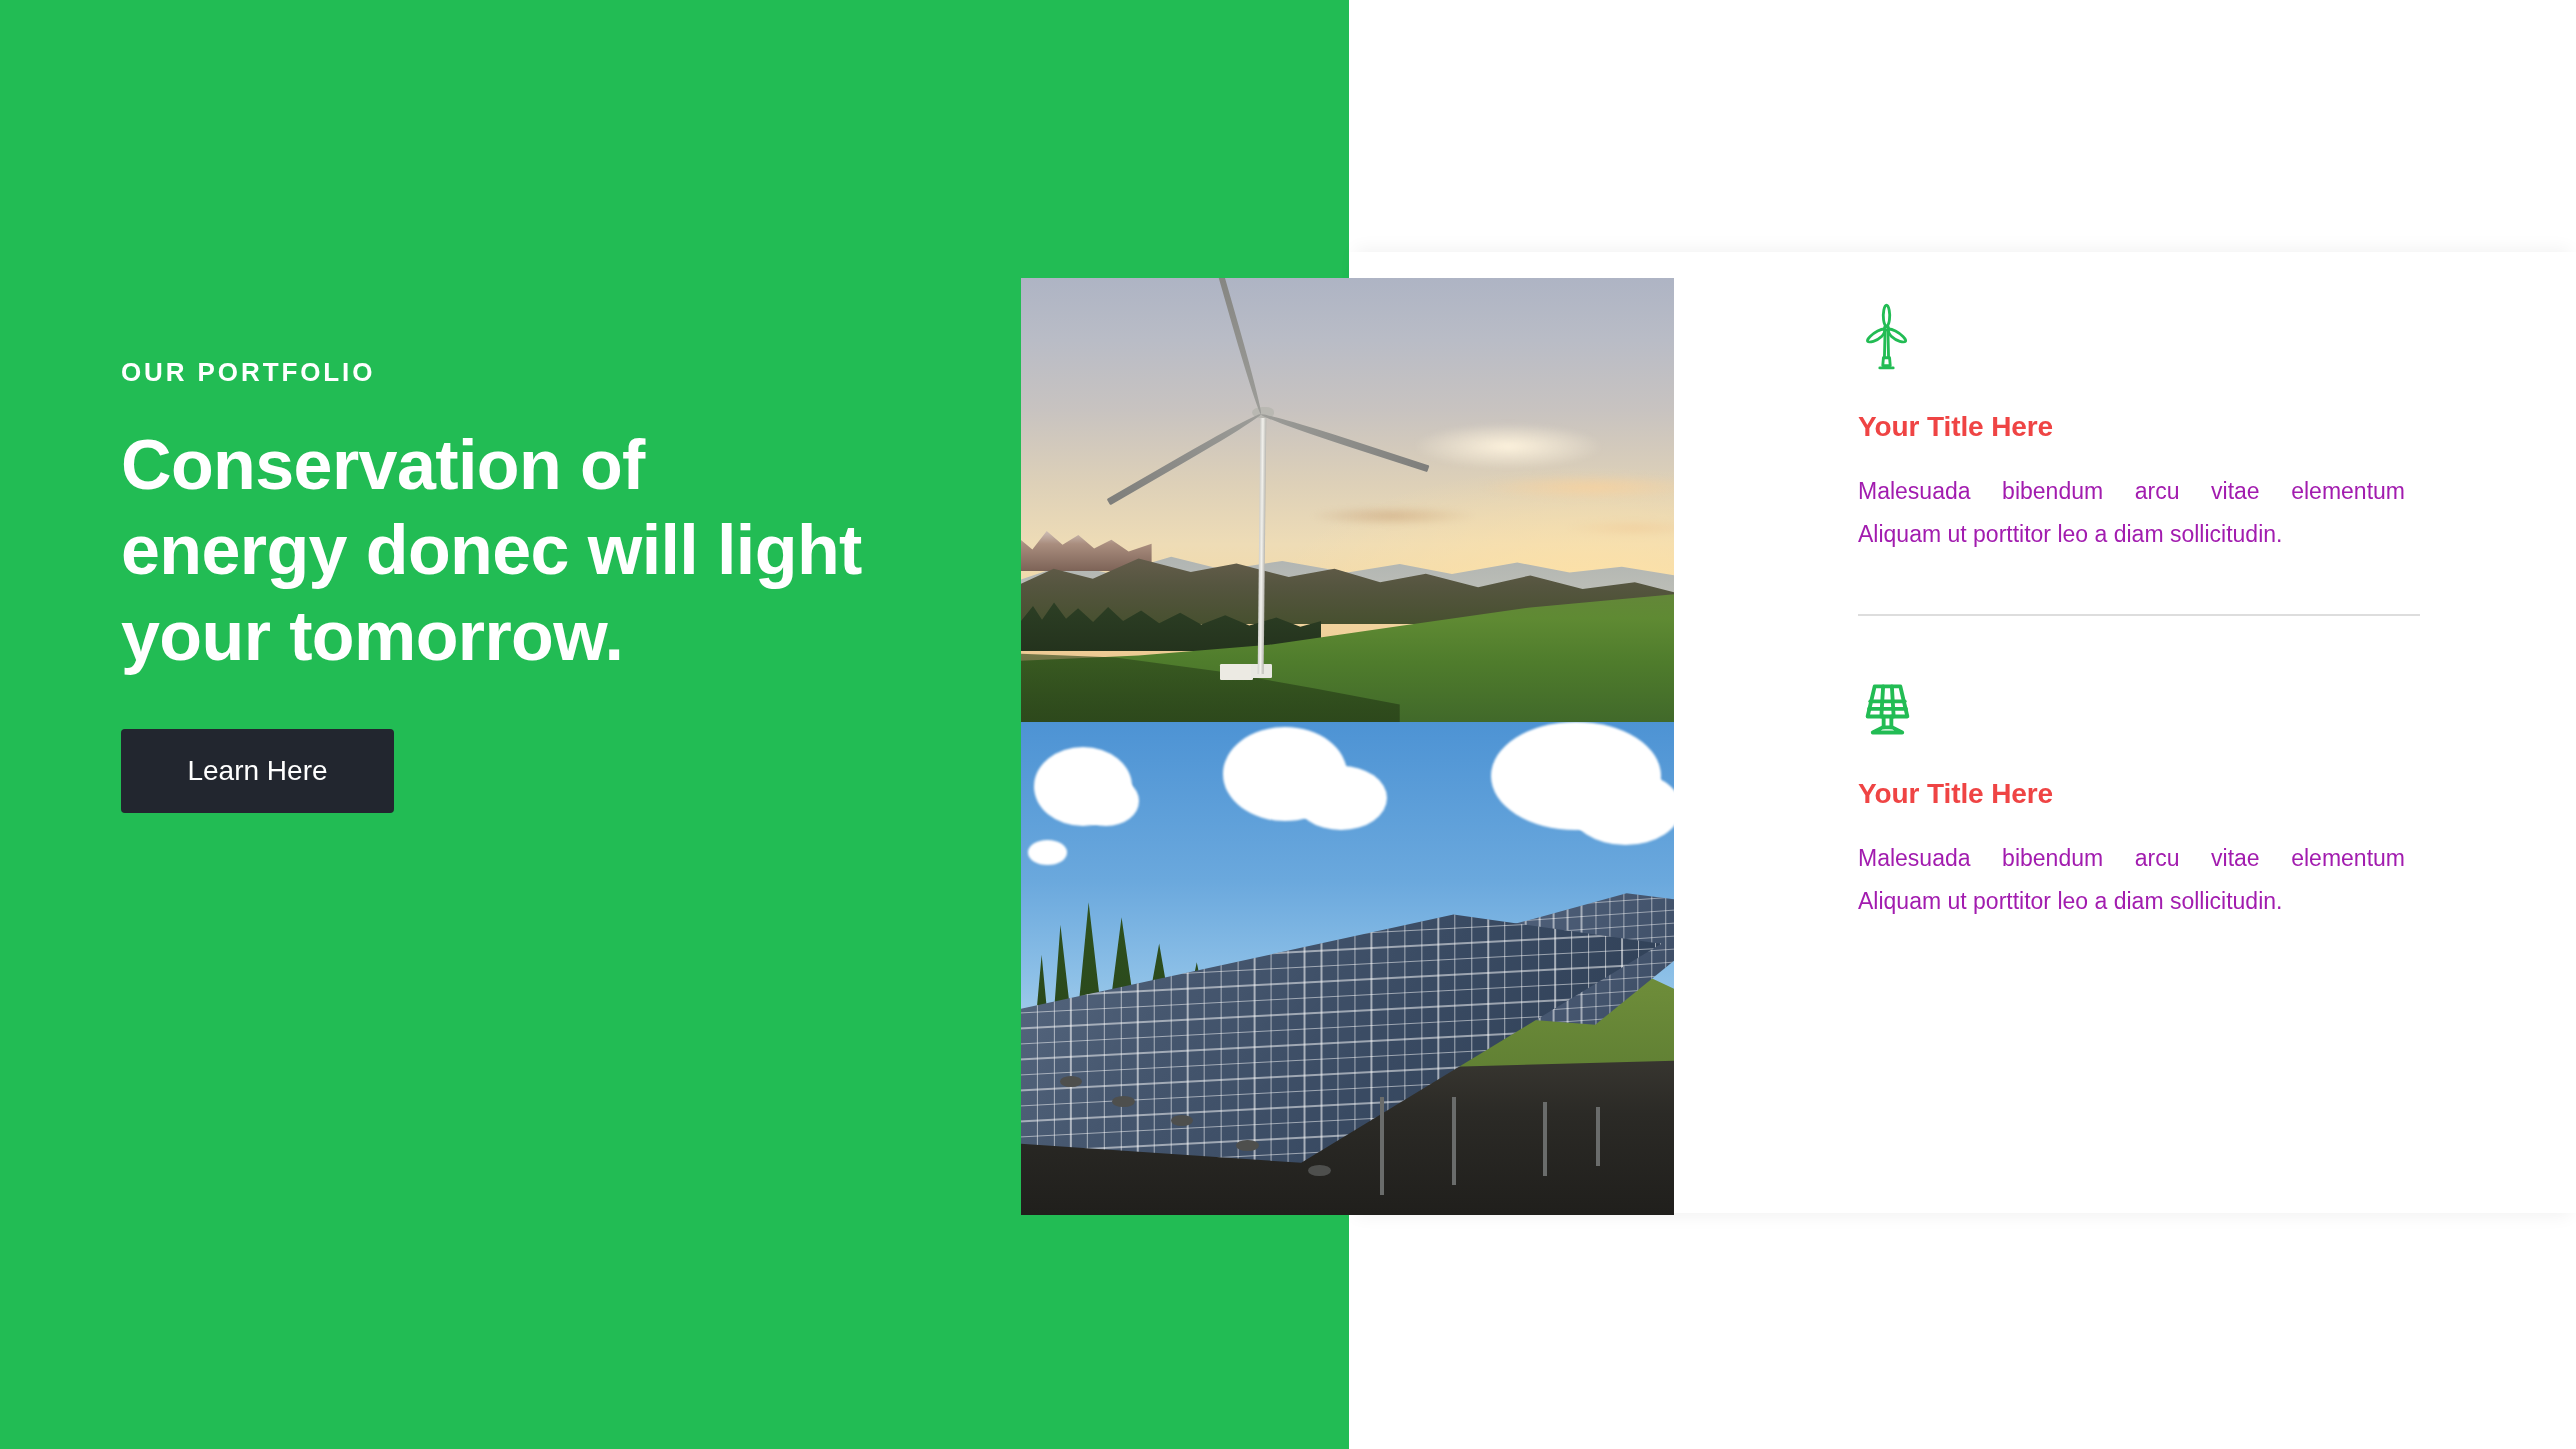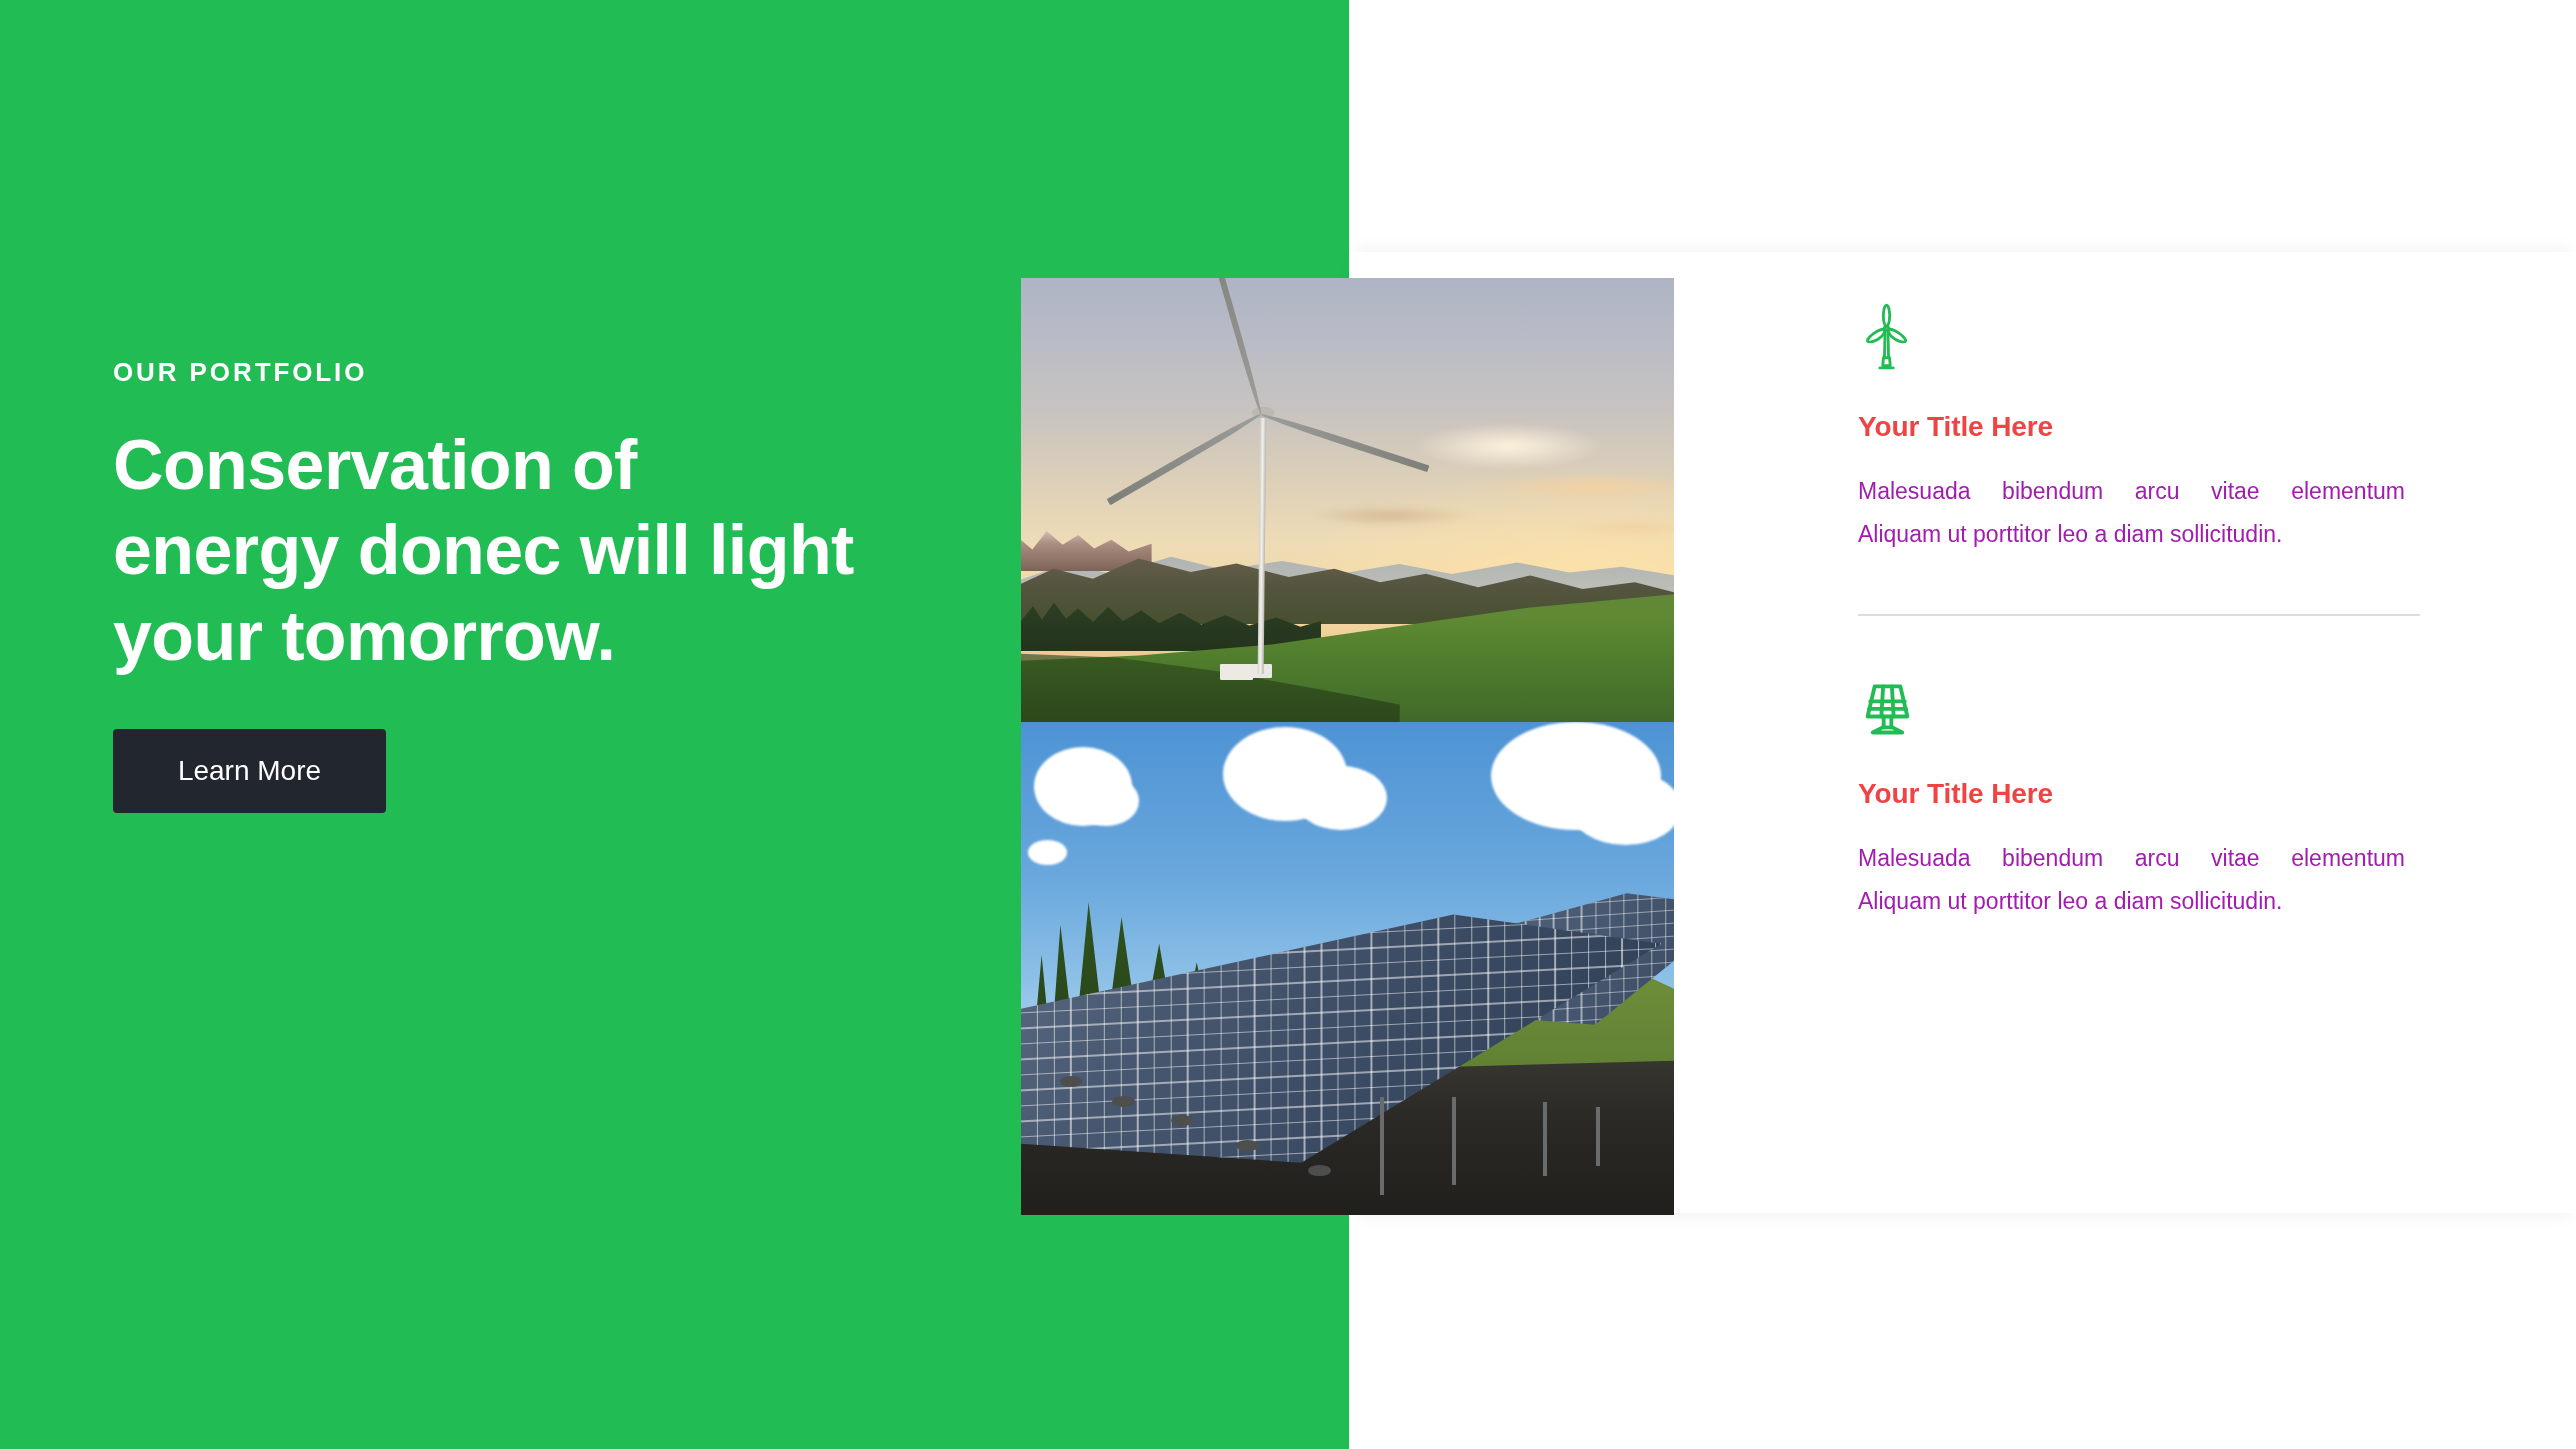--- a/index.html
+++ b/index.html
@@ -13,21 +13,21 @@
   
   .green-panel{
     position:absolute;
     left:0; top:0;
     width:1349px; height:1449px;
     background:#22bc54;
   }
 
   .left-content{
     position:absolute;
-    left:113px;
+    left:121px;
     top:357px;
     width:779px;
   }
 
   .eyebrow{
     font-size:26px;
     font-weight:700;
     letter-spacing:2.9px;
     color:#ffffff;
     margin-bottom:35px;
@@ -349,21 +349,21 @@
   }
 </style>
 </head>
 <body>
 
 <div class="green-panel"></div>
 
 <div class="left-content">
   <div class="eyebrow">OUR PORTFOLIO</div>
   <h1 class="headline">Conservation of energy donec will light your tomorrow.</h1>
-  <button class="learn-more">Learn More</button>
+  <button class="learn-more">Learn Here</button>
 </div>
 
 <div class="white-card"></div>
 
 <div class="photo-stack">
 
   <div class="photo photo-wind">
     <div class="wind-sky"></div>
     <div class="wind-glow"></div>
     <div class="mtn-far"></div>

